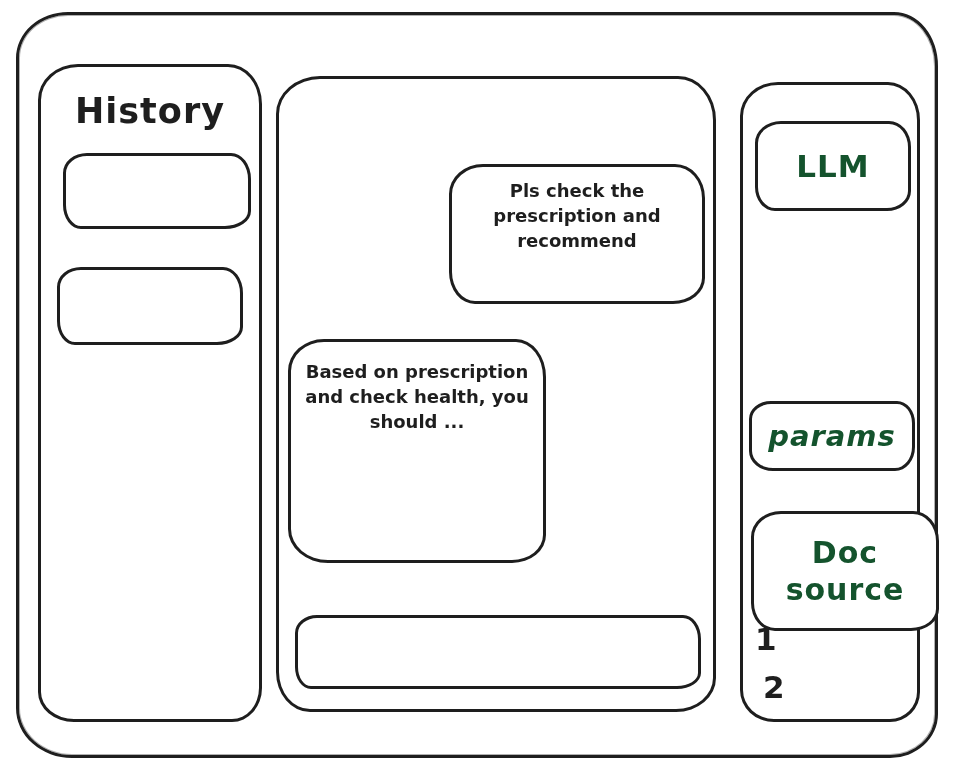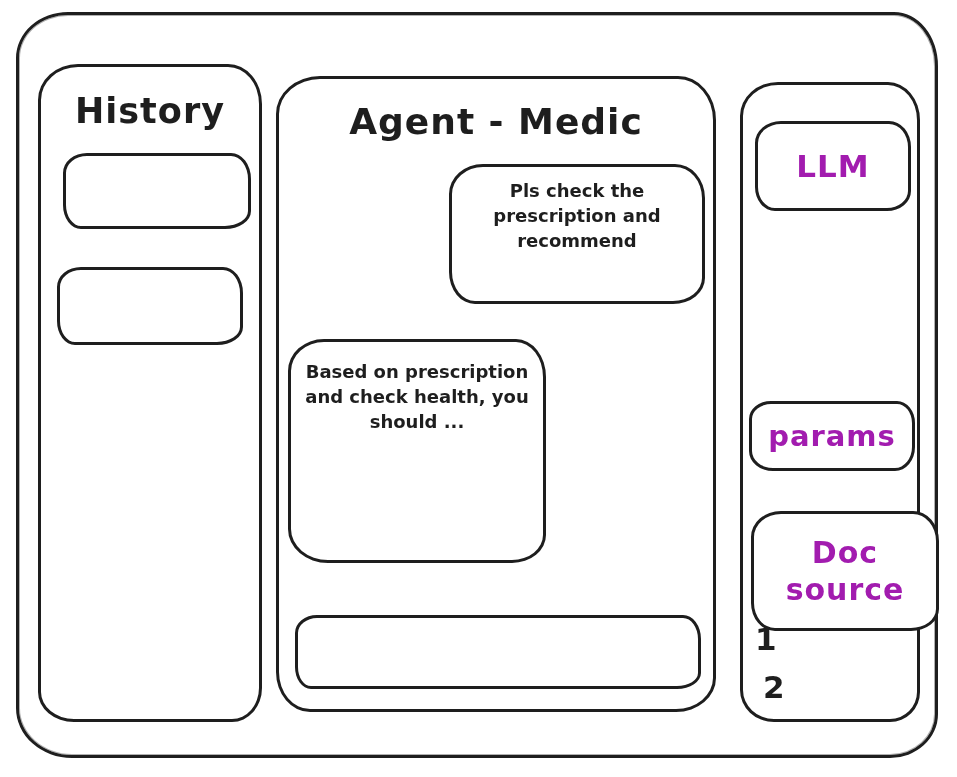--- a/index.html
+++ b/index.html
@@ -102,36 +102,36 @@
     width: 180px; height: 640px;
     border-radius: 38px 32px 30px 34px / 34px 38px 30px 32px;
   }
   .tool-btn {
     position: absolute;
     display: flex;
     align-items: center;
     justify-content: center;
     border: 3px solid #1e1e1e;
     background: #ffffff;
-    color: #a21caf;
+    color: #14532d;
     font-family: inherit;
     font-size: 31px;
     font-weight: 700;
     letter-spacing: 1px;
     text-align: center;
     line-height: 1.25;
     cursor: pointer;
   }
   .tool-btn.llm    { left: 12px; top: 36px;  width: 156px; height: 90px;
                      border-radius: 26px 22px 24px 20px / 22px 26px 20px 24px; }
   .tool-btn.ocr    { left: 12px; top: 146px; width: 156px; height: 90px;
                      border-radius: 24px 26px 20px 24px / 26px 20px 24px 22px; }
   .tool-btn.params { left: 6px;  top: 316px; width: 166px; height: 70px;
                      font-size: 29px;
-                     border-radius: 22px 18px 20px 24px / 18px 22px 24px 20px; }
+                     border-radius: 22px 18px 20px 24px / 18px 22px 24px 20px; font-style: italic; }
   .tool-btn.doc    { left: 8px;  top: 426px; width: 188px; height: 120px;
                      font-size: 30px; padding: 6px 26px;
                      border-radius: 30px 26px 28px 24px / 26px 30px 22px 28px; }
   .doc-num {
     position: absolute;
     font-size: 31px;
     font-weight: 700;
     cursor: pointer;
   }
   .doc-num.n1 { left: 12px; top: 536px; }
@@ -143,21 +143,20 @@
 <div class="canvas">
   <div class="frame sk"></div>
 
   <aside class="history sk">
     <h2 class="history-title">History</h2>
     <div class="hist-item one"></div>
     <div class="hist-item two"></div>
   </aside>
 
   <main class="chat sk">
-    <h1 class="chat-title">Agent - Medic</h1>
     <div class="bubble user">Pls check the prescription and recommend</div>
     <div class="bubble assistant">Based on prescription and check health, you should ...</div>
     <div class="chat-input"></div>
   </main>
 
   <aside class="tools sk">
     <button class="tool-btn llm">LLM</button>
     <button class="tool-btn params">params</button>
     <button class="tool-btn doc">Doc source</button>
     <div class="doc-num n1">1</div>

